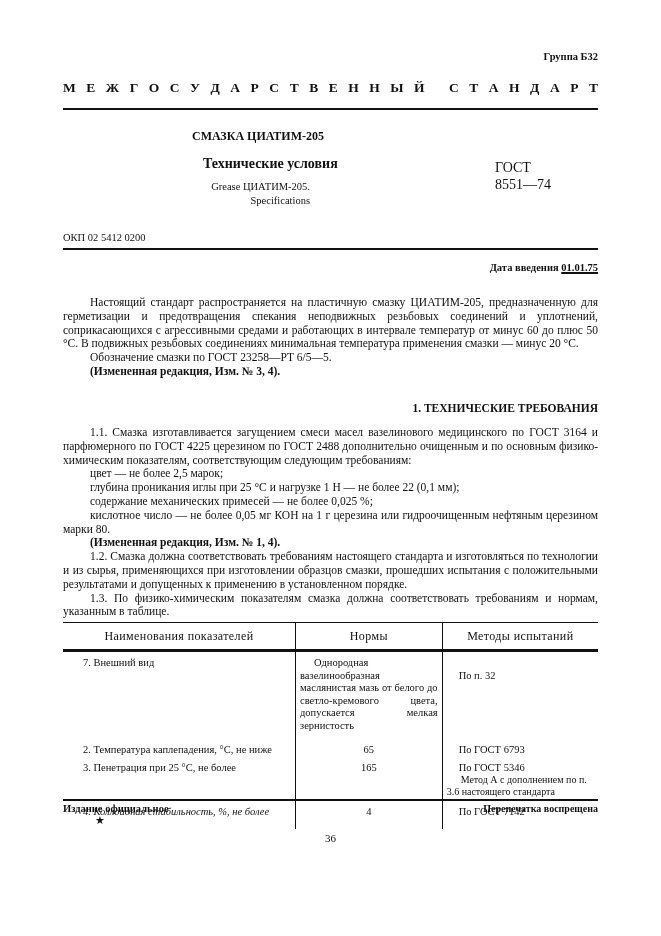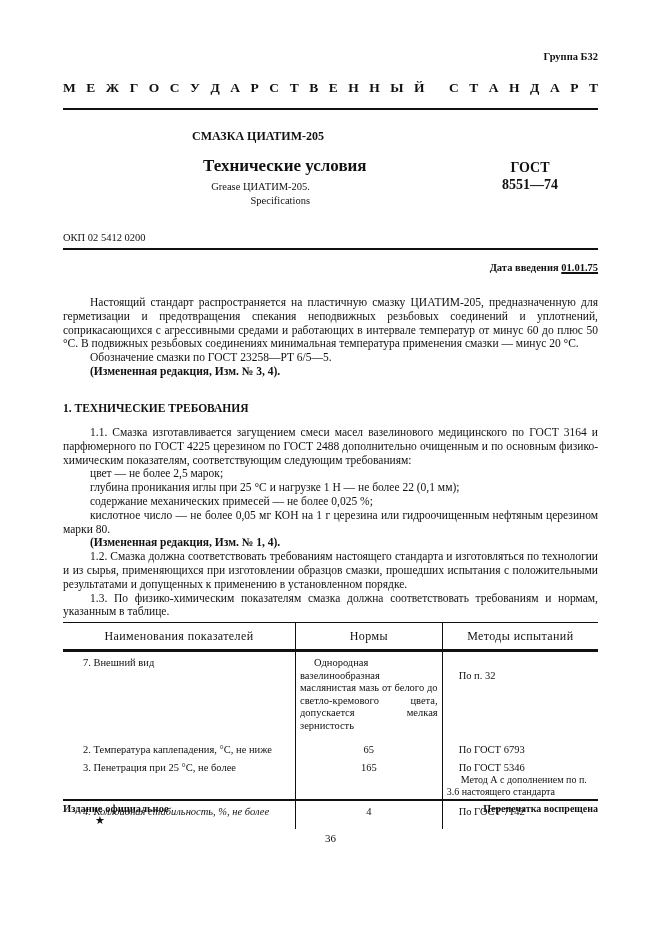--- a/index.html
+++ b/index.html
@@ -10,33 +10,33 @@
   }
   .abs { position: absolute; }
   .group { top: 51px; right: 63px; font-size: 10.5px; font-weight: bold; }
   .banner {
     top: 80px; left: 63px; width: 535px;
     font-size: 13.5px; font-weight: bold;
     display: flex; justify-content: space-between;
   }
   .rule-thick { left: 63px; width: 535px; height: 2px; background: #111; }
   .title { top: 129px; left: 192px; font-size: 12px; font-weight: bold; }
-  .subtitle { top: 156px; left: 203px; font-size: 17px; font-weight: bold; }
+  .subtitle { top: 156px; left: 203px; font-size: 14px; font-weight: bold; }
   .en-title { top: 180px; left: 180px; width: 130px; text-align: right; font-size: 10.5px; line-height: 14px; }
-  .gost-num { top: 159px; left: 495px; width: 70px; text-align: center; font-size: 14px; font-weight: bold; line-height: 17px; }
+  .gost-num { top: 159px; left: 495px; width: 70px; text-align: left; font-size: 14px; font-weight: normal; line-height: 17px; }
   .okp { top: 232px; left: 63px; font-size: 10.5px; }
   .date { top: 262px; right: 63px; font-size: 10.5px; font-weight: bold; }
   .date u { text-decoration: underline; text-decoration-thickness: 1.5px; }
   .body-text {
     left: 63px; width: 535px; font-size: 11.5px; line-height: 13.8px;
     text-align: justify;
   }
   .body-text p { margin: 0; text-indent: 27px; }
   .body-text p.bold { font-weight: bold; }
-  .section-head { top: 402px; left: 63px; width: 535px; text-align: left; font-size: 11.5px; font-weight: bold; }
+  .section-head { top: 402px; left: 63px; width: 535px; text-align: right; font-size: 11.5px; font-weight: bold; }
   table.spec {
     position: absolute; top: 622px; left: 63px; width: 535px;
     border-collapse: collapse; font-size: 10.5px; line-height: 12.5px;
   }
   table.spec th {
     font-weight: normal; font-size: 12px; letter-spacing: 0.4px;
     height: 26px; border-top: 1px solid #111; border-bottom: 3px solid #111;
     text-align: center; padding: 0;
   }
   table.spec td { vertical-align: top; padding: 0; }

